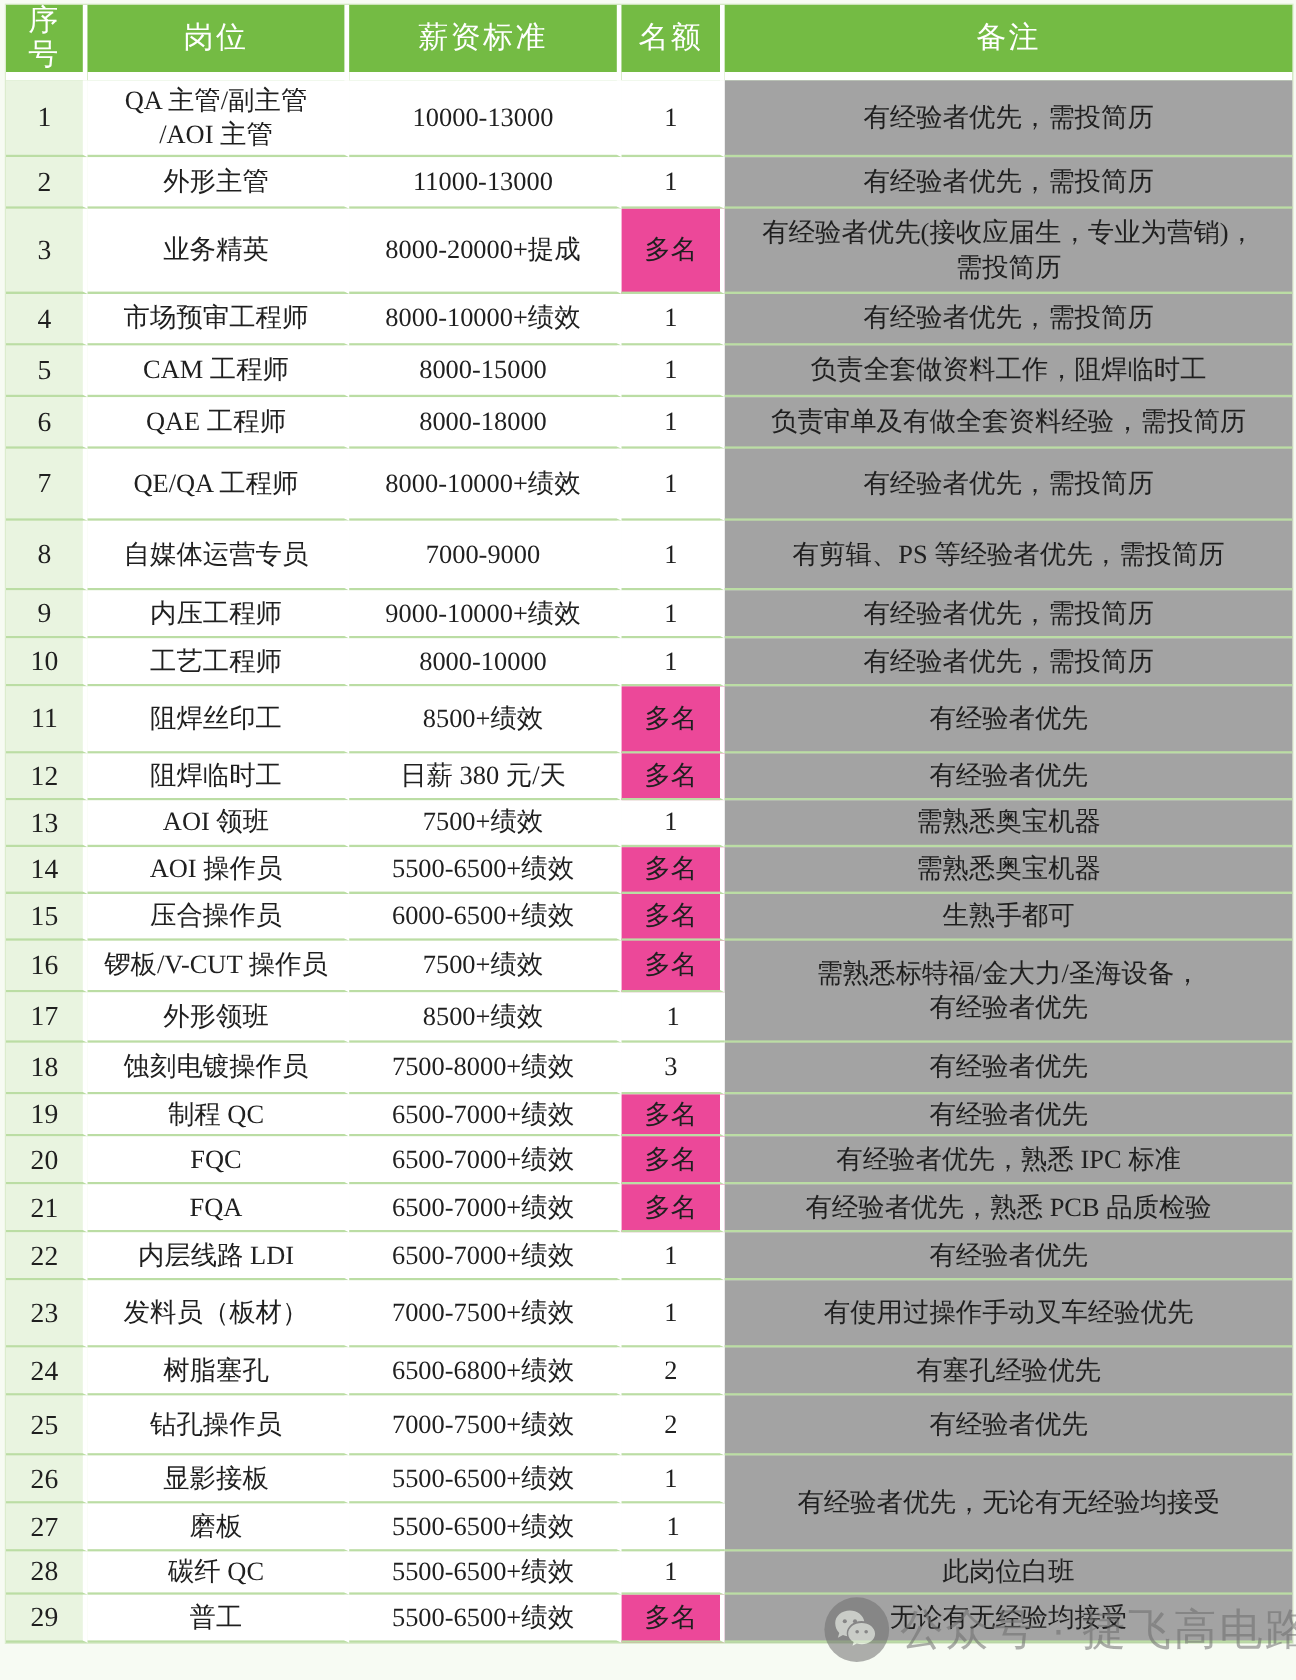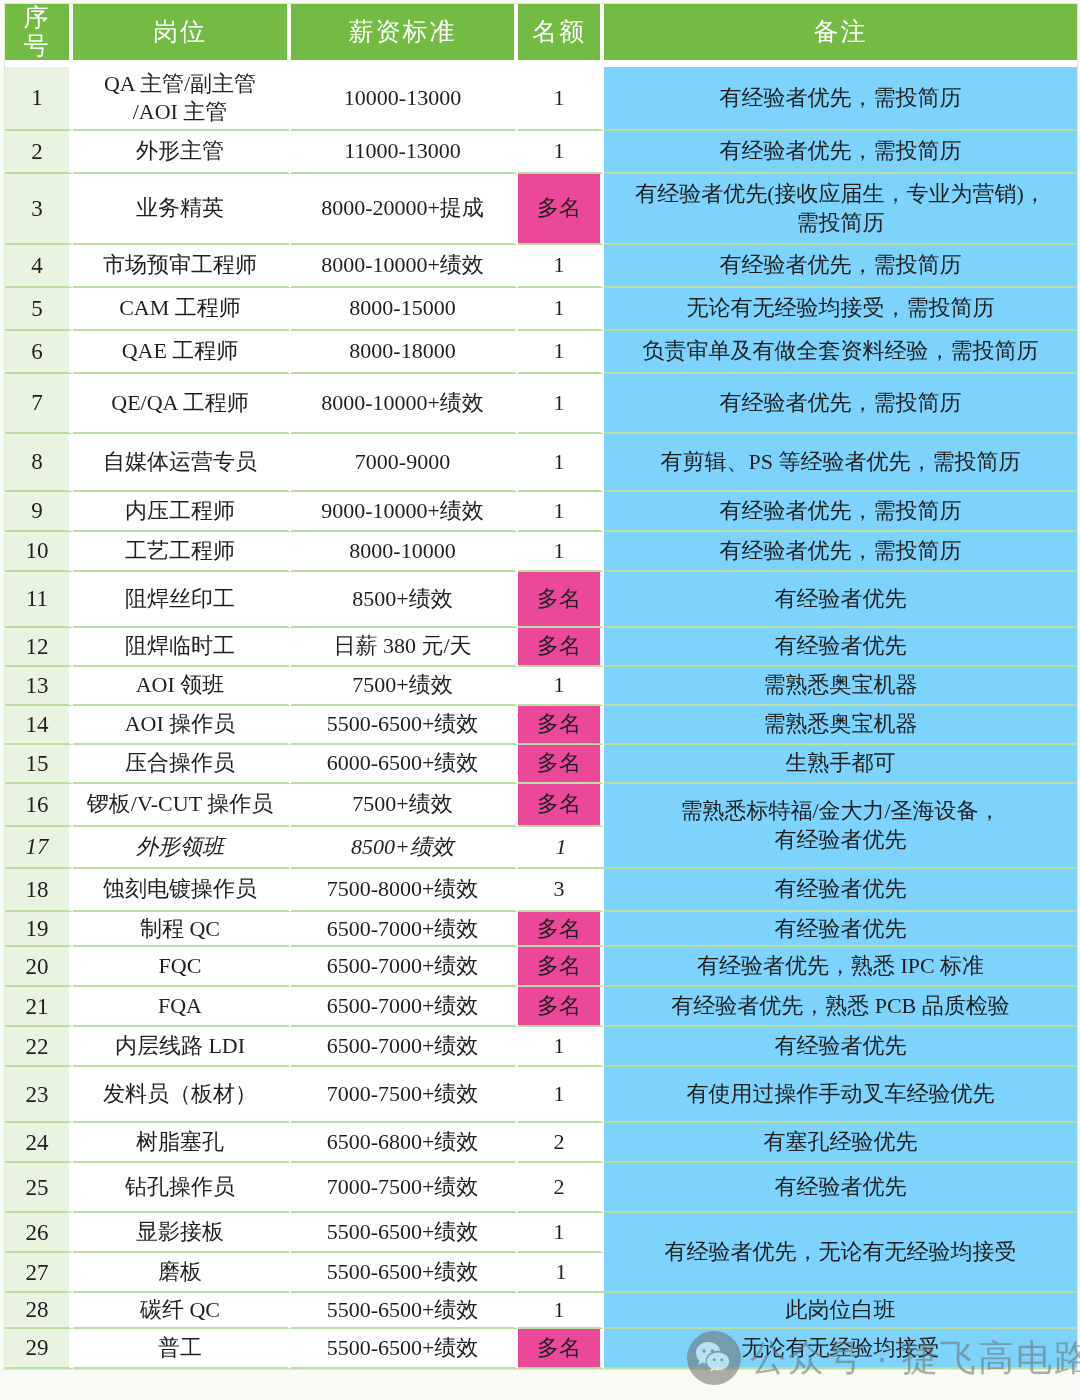--- a/index.html
+++ b/index.html
@@ -26,21 +26,21 @@
     border-right:4px solid #ffffff;
     border-bottom:2px solid #bbdda4;
     text-align:center;vertical-align:middle;
     font-size:22px;color:#1f1f1f;line-height:1.28;
     white-space:pre-line;padding:2px 4px;overflow:hidden;
     box-sizing:border-box;
   }
   td:last-child{border-right:0;}
   td.green{background:#ec4899;}
   td.c-no{font-size:23px;background:#e9f4e0;}
-  td.c-remark{background:#7dd3fc;}
+  td.c-remark{background:#a3a3a3;}
   .watermark{
     position:absolute;left:686px;top:1330px;
     display:flex;align-items:center;gap:8px;
     opacity:0.55;pointer-events:none;
   }
   .watermark-text{
     font-family:"Liberation Sans","DejaVu Sans",sans-serif;
     font-size:36px;color:#6e6e6e;letter-spacing:2px;white-space:nowrap;
   }
 </style>
@@ -96,21 +96,21 @@
     <td class="c-pos">市场预审工程师</td>
     <td class="c-sal">8000-10000+绩效</td>
     <td class="c-quota">1</td>
     <td class="c-remark">有经验者优先，需投简历</td>
   </tr>
         <tr style="height: 43px;">
     <td class="c-no">5</td>
     <td class="c-pos">CAM 工程师</td>
     <td class="c-sal">8000-15000</td>
     <td class="c-quota">1</td>
-    <td class="c-remark">无论有无经验均接受，需投简历</td>
+    <td class="c-remark">负责全套做资料工作，阻焊临时工</td>
   </tr>
         <tr style="height: 43px;">
     <td class="c-no">6</td>
     <td class="c-pos">QAE 工程师</td>
     <td class="c-sal">8000-18000</td>
     <td class="c-quota">1</td>
     <td class="c-remark">负责审单及有做全套资料经验，需投简历</td>
   </tr>
         <tr style="height: 60px;">
     <td class="c-no">7</td>
@@ -176,21 +176,21 @@
     <td class="c-remark">生熟手都可</td>
   </tr>
         <tr style="height: 43px;">
     <td class="c-no">16</td>
     <td class="c-pos">锣板/V-CUT 操作员</td>
     <td class="c-sal">7500+绩效</td>
     <td class="c-quota green">多名</td>
     <td class="c-remark" rowspan="2">需熟悉标特福/金大力/圣海设备，
 有经验者优先</td>
   </tr>
-        <tr style="height: 42px; font-style: italic;">
+        <tr style="height: 42px;">
     <td class="c-no">17</td>
     <td class="c-pos">外形领班</td>
     <td class="c-sal">8500+绩效</td>
     <td class="c-quota">1</td>
 
   </tr>
         <tr style="height: 43px; border-radius: 20px;">
     <td class="c-no">18</td>
     <td class="c-pos">蚀刻电镀操作员</td>
     <td class="c-sal">7500-8000+绩效</td>

